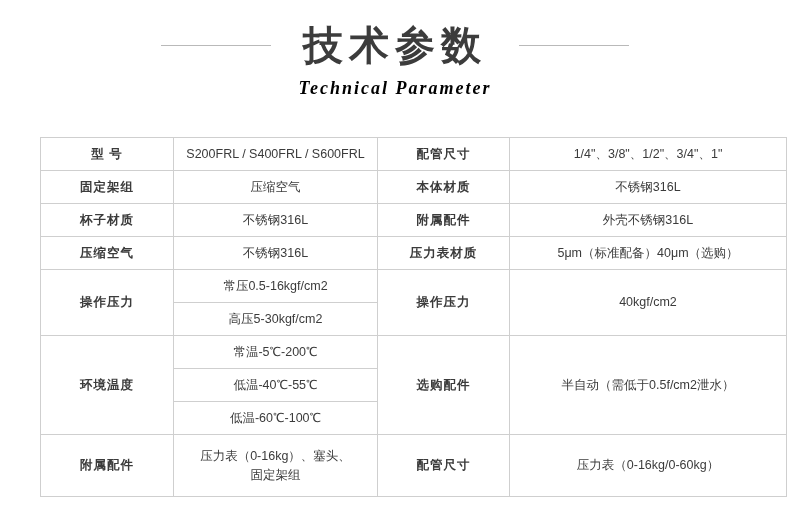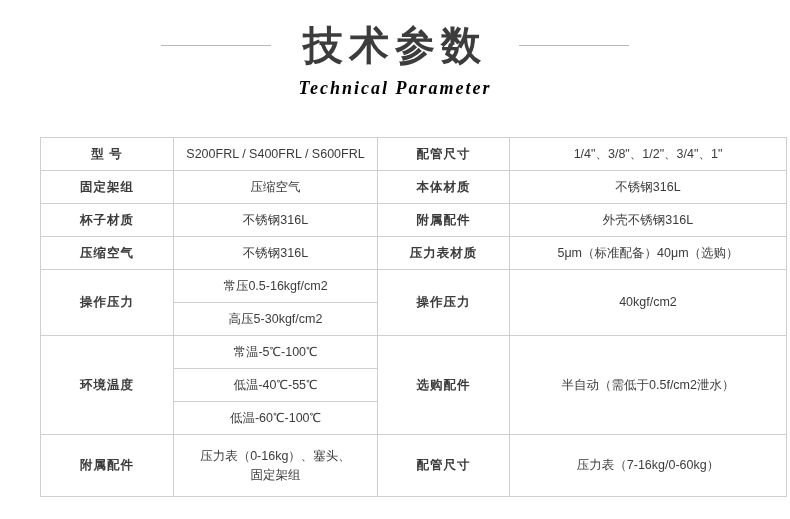--- a/index.html
+++ b/index.html
@@ -145,37 +145,37 @@
           <td class="val w-val">常压0.5-16kgf/cm2</td>
           <td class="lbl w-lbl2" rowspan="2">操作压力</td>
           <td class="val w-val2" rowspan="2">40kgf/cm2</td>
         </tr>
         <tr class="sub">
           <td class="val w-val">高压5-30kgf/cm2</td>
         </tr>
 
         <tr class="sub">
           <td class="lbl w-lbl" rowspan="3">环境温度</td>
-          <td class="val w-val">常温-5℃-100℃</td>
+          <td class="val w-val">常温-5℃-200℃</td>
           <td class="lbl w-lbl2" rowspan="3">选购配件</td>
           <td class="val w-val2" rowspan="3">半自动（需低于0.5f/cm2泄水）</td>
         </tr>
         <tr class="sub">
           <td class="val w-val">低温-40℃-55℃</td>
         </tr>
         <tr class="sub">
           <td class="val w-val">低温-60℃-100℃</td>
         </tr>
 
         <tr style="height:62px">
           <td class="lbl w-lbl">附属配件</td>
           <td class="val w-val">
             <div>压力表（0-16kg）、塞头、</div>
             <div>固定架组</div>
           </td>
           <td class="lbl w-lbl2">配管尺寸</td>
-          <td class="val w-val2">压力表（7-16kg/0-60kg）</td>
+          <td class="val w-val2">压力表（0-16kg/0-60kg）</td>
         </tr>
       </tbody>
     </table>
   </div>
 
 </div>
 
 </body></html>

